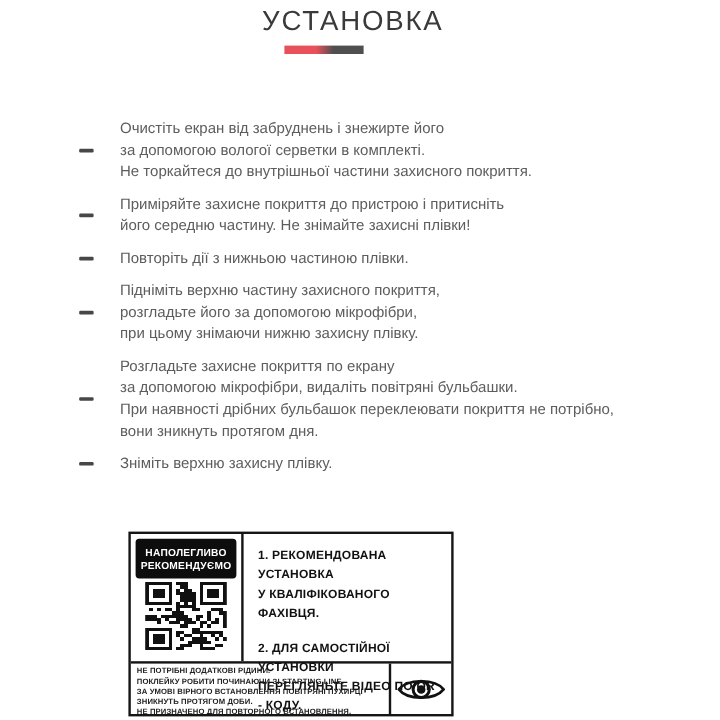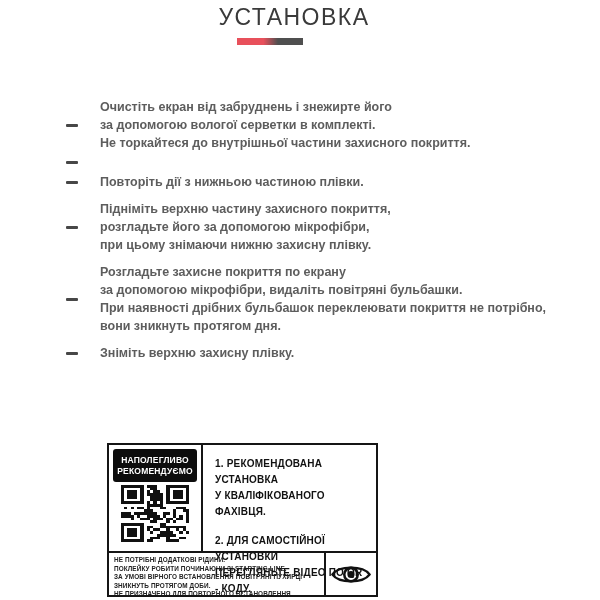--- a/index.html
+++ b/index.html
@@ -31,21 +31,20 @@
     background:linear-gradient(to right,#e8505b 0%,#e8505b 40%,#4f4f4f 62%,#4f4f4f 100%);
   }
   
   .steps{
     position:absolute;left:66px;top:98px;width:500px;
   }
   .step{
     display:flex;
     align-items:center;
     margin-bottom:9px;
-    font-weight:bold;
   }
   .step-dash{
     flex:0 0 12px;
     height:3px;
     background:#474747;
     border-radius:1px;
     margin-right:22px;
   }
   .step-text{
     font-size:12.5px;
@@ -136,20 +135,22 @@
 
 <div class="steps">
   <div class="step">
     <span class="step-dash"></span>
     <span class="step-text">Очистіть екран від забруднень і знежирте його
 за допомогою вологої серветки в комплекті.
 Не торкайтеся до внутрішньої частини захисного покриття.</span>
   </div>
   <div class="step">
     <span class="step-dash"></span>
+    <span class="step-text">Приміряйте захисне покриття до пристрою і притисніть
+його середню частину. Не знімайте захисні плівки!</span>
   </div>
   <div class="step">
     <span class="step-dash"></span>
     <span class="step-text">Повторіть дії з нижньою частиною плівки.</span>
   </div>
   <div class="step">
     <span class="step-dash"></span>
     <span class="step-text">Підніміть верхню частину захисного покриття,
 розгладьте його за допомогою мікрофібри,
 при цьому знімаючи нижню захисну плівку.</span>

